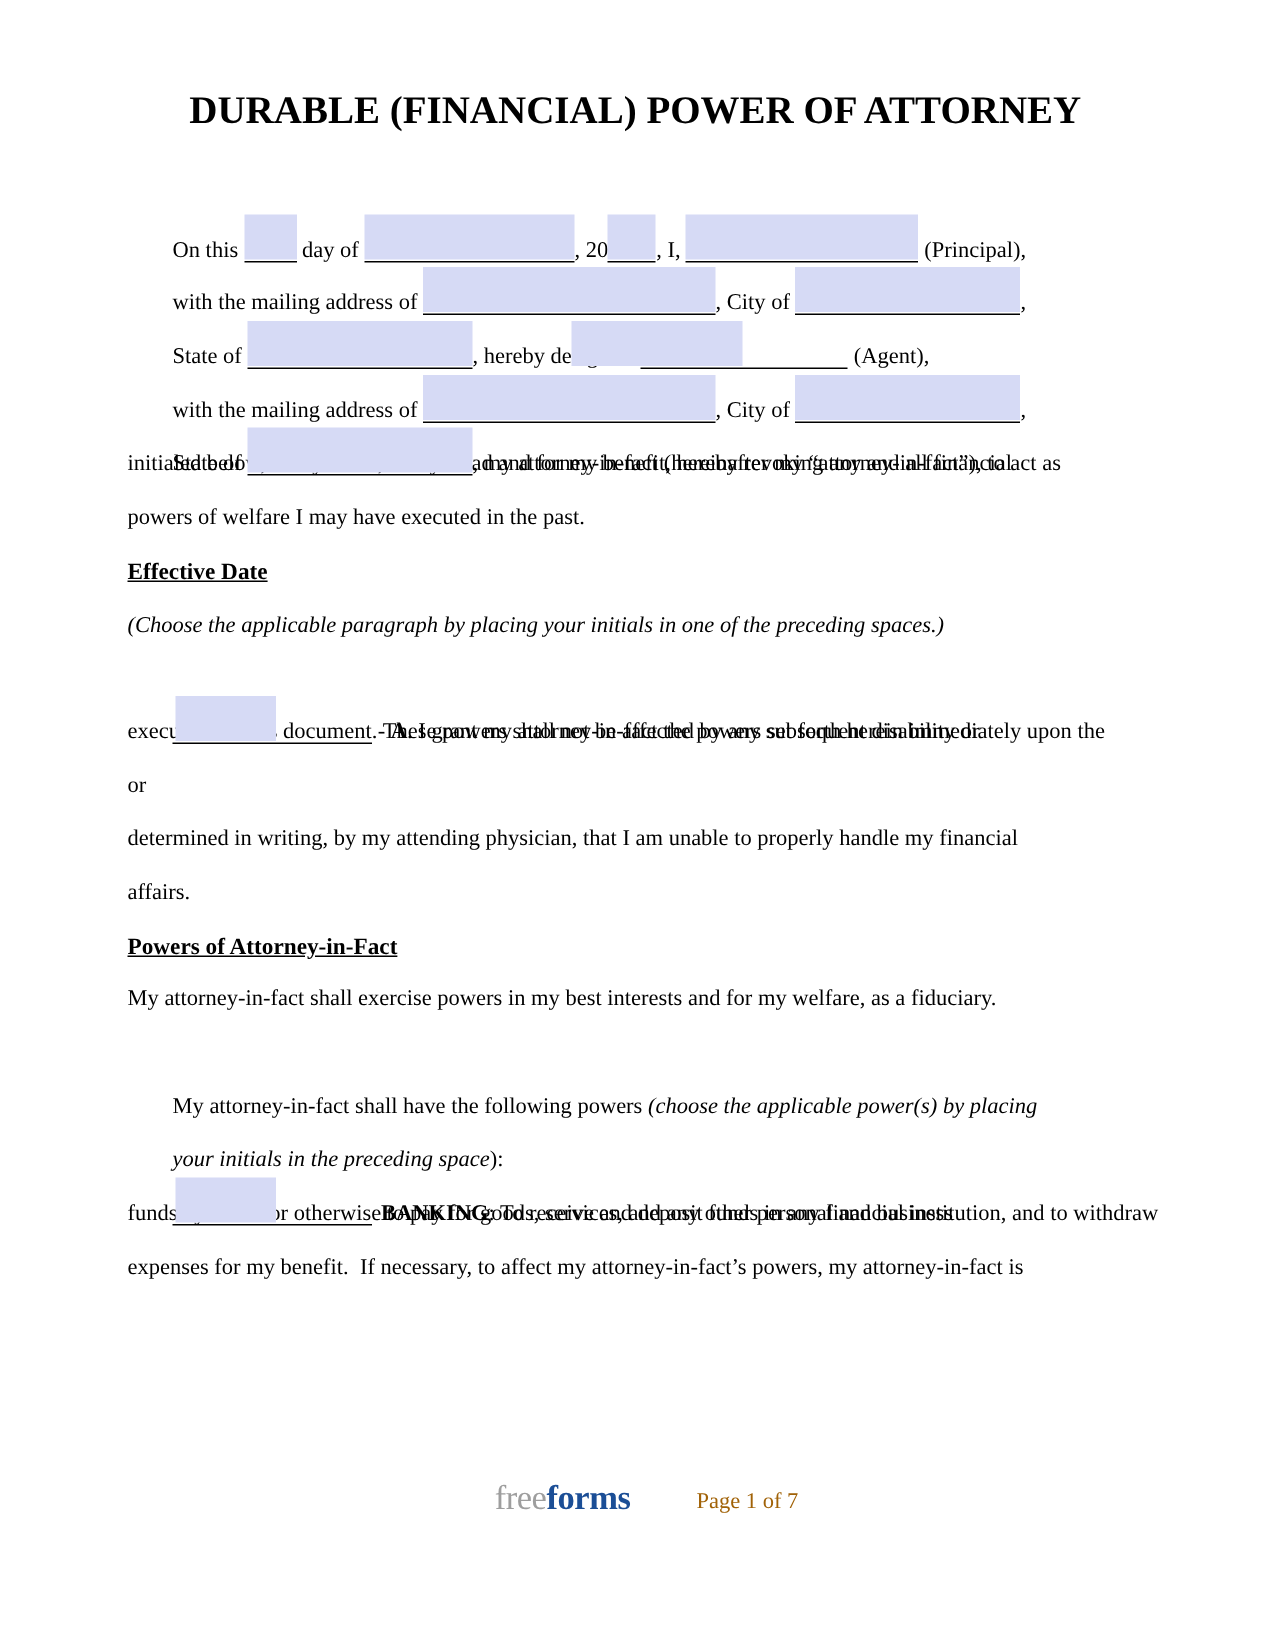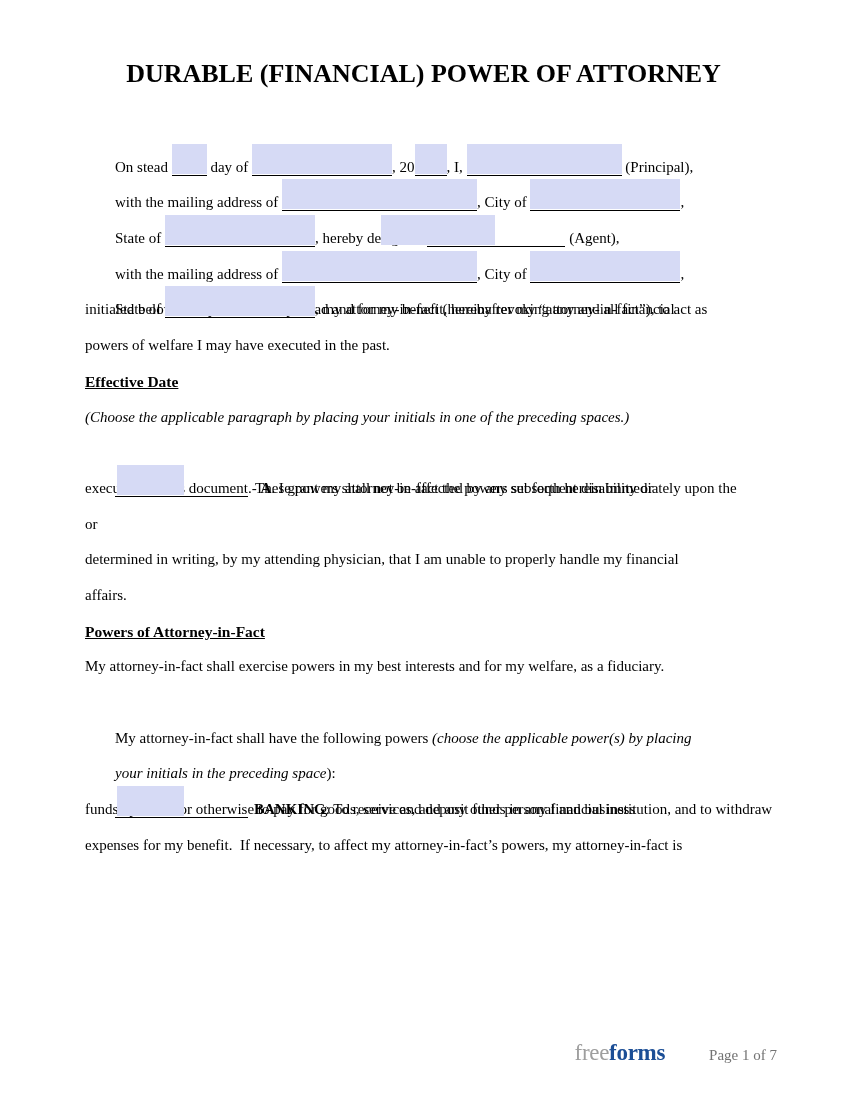--- a/index.html
+++ b/index.html
@@ -31,40 +31,40 @@
     background:var(--hl);
   }
   .w35{width:35px} .w32{width:32px} .w140{width:140px} .w155{width:155px}
   .w195{width:195px} .w150{width:150px} .w138{width:138px}
   .initials{width:133px}
   .initials .hl{width:67px; left:2px;}
   .agent .hl{left:-46px; width:114px;}
   .gap-r{margin-right:6px;}
   
   .footer {
-    position:absolute; left:85px; right:70px; top:1040px;
-    display:flex; justify-content:flex-end; align-items:flex-end;gap:44px;
+    position:absolute; left:85px; right:70px; top:986px;
+    display:flex; justify-content:center; align-items:flex-end;gap:44px;
   }
   .logo { font-size:23px; letter-spacing:-0.3px; }
   .logo .free { color:var(--brand-gray); font-weight:400; }
   .logo .forms { color:var(--brand-blue); font-weight:700; }
-  .page-num { font-size:15px; color:#737373; padding-bottom:2px; }
+  .page-num { font-size:15px; color:#a16207; padding-bottom:2px; }
 </style>
 </head>
 <body>
 
 <div class="page">
   <div class="content">
 
     <h1 class="title">DURABLE (FINANCIAL) POWER OF ATTORNEY</h1>
 
     <div class="body-lines">
 
       <div class="line">
-        <span>On stead</span><span> </span><span class="blank w35"><span class="hl"></span></span><span> day of </span><span class="blank w140"><span class="hl"></span></span><span>, 20</span><span class="blank w32"><span class="hl"></span></span><span>, I, </span><span class="blank w155"><span class="hl"></span></span><span> (Principal),</span>
+        <span>On this</span><span> </span><span class="blank w35"><span class="hl"></span></span><span> day of </span><span class="blank w140"><span class="hl"></span></span><span>, 20</span><span class="blank w32"><span class="hl"></span></span><span>, I, </span><span class="blank w155"><span class="hl"></span></span><span> (Principal),</span>
       </div>
 
       <div class="line">
         <span>with the mailing address of </span><span class="blank w195"><span class="hl"></span></span><span>, City of </span><span class="blank w150"><span class="hl"></span></span><span>,</span>
       </div>
 
       <div class="line">
         <span>State of </span><span class="blank w150"><span class="hl"></span></span><span>, hereby designate </span><span class="blank w138 agent"><span class="hl"></span></span><span> (Agent),</span>
       </div>
 

